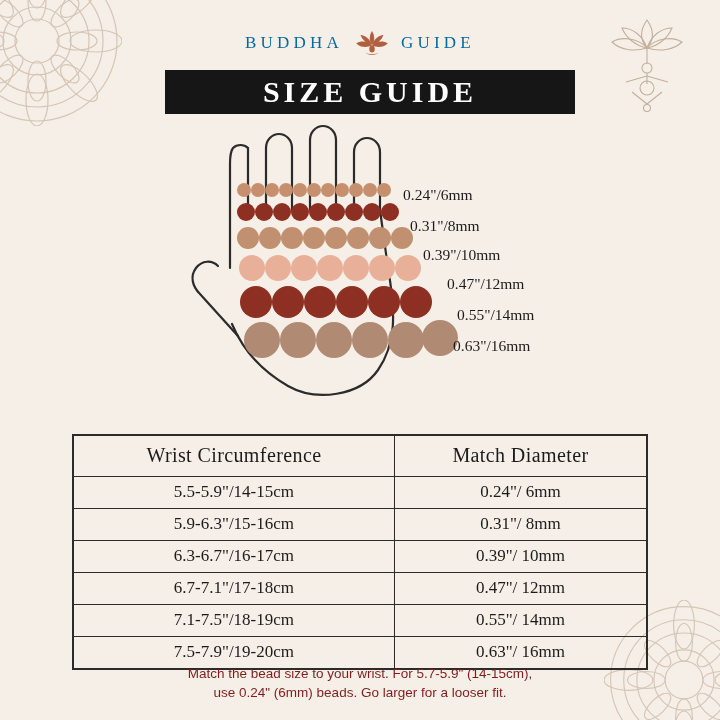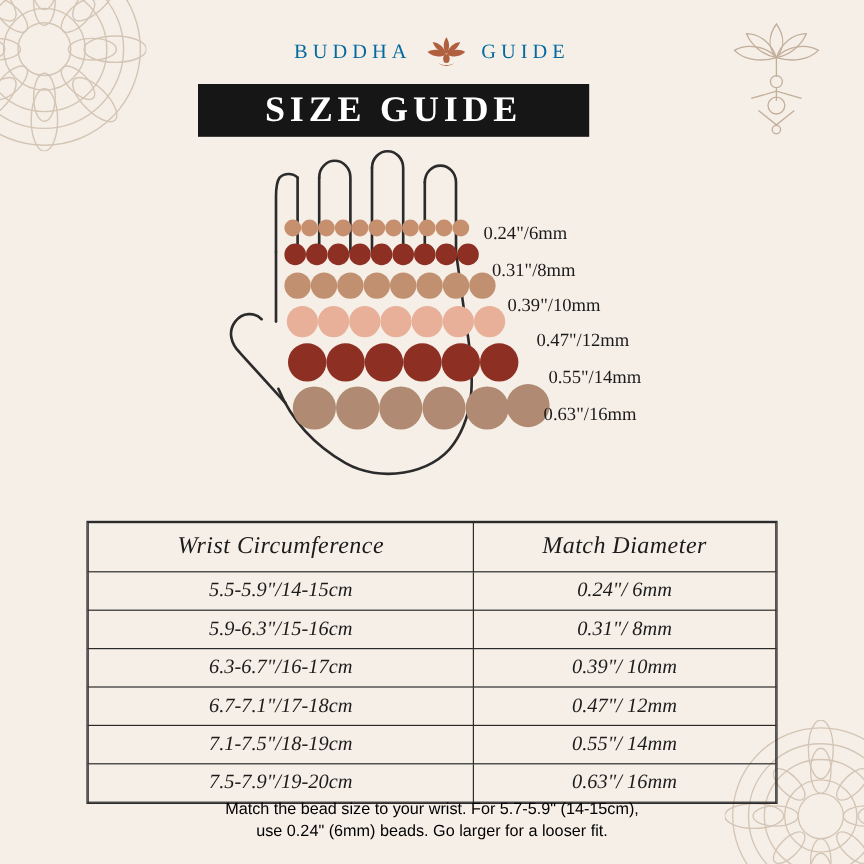--- a/index.html
+++ b/index.html
@@ -50,21 +50,21 @@
     color: #0369a1;
     font-weight: 400;
   }
   .brand-mark { width: 34px; height: 34px; display: block; }
 
   
   .title-banner {
     position: absolute;
     top: 70px;
     left: 165px;
-    width: 326px;
+    width: 410px;
     height: 44px;
     background: #161616;
     display: flex;
     align-items: center;
     justify-content: center;
   }
   .title-banner span {
     color: #ffffff;
     font-size: 30px;
     font-weight: 700;
@@ -103,21 +103,20 @@
     position: absolute;
     top: 434px;
     left: 72px;
     width: 576px;
     border: 1px solid #2b2b2b;
     box-sizing: border-box;
   }
   table.size-table {
     border-collapse: collapse;
     width: 100%;
-    font-style: italic;
   }
   table.size-table th,
   table.size-table td {
     border: 1px solid #2b2b2b;
     text-align: center;
     font-family: "Liberation Serif", serif;
     color: #1b1b1b;
   }
   table.size-table th {
     font-size: 20px;
@@ -135,21 +134,21 @@
   
   .footnote {
     position: absolute;
     top: 664px;
     left: 60px;
     width: 600px;
     text-align: center;
     font-family: "Liberation Sans", sans-serif;
     font-size: 13.5px;
     line-height: 19px;
-    color: #000000;
+    color: #7f1d1d;
   }
 </style>
 </head>
 <body>
 
 <div class="page">
 
   <svg class="mandala mandala-tl" width="170" height="170" viewBox="0 0 170 170">
     <g fill="none" stroke="#b9a48e" stroke-width="1.2">
       <circle cx="85" cy="85" r="22"></circle>

